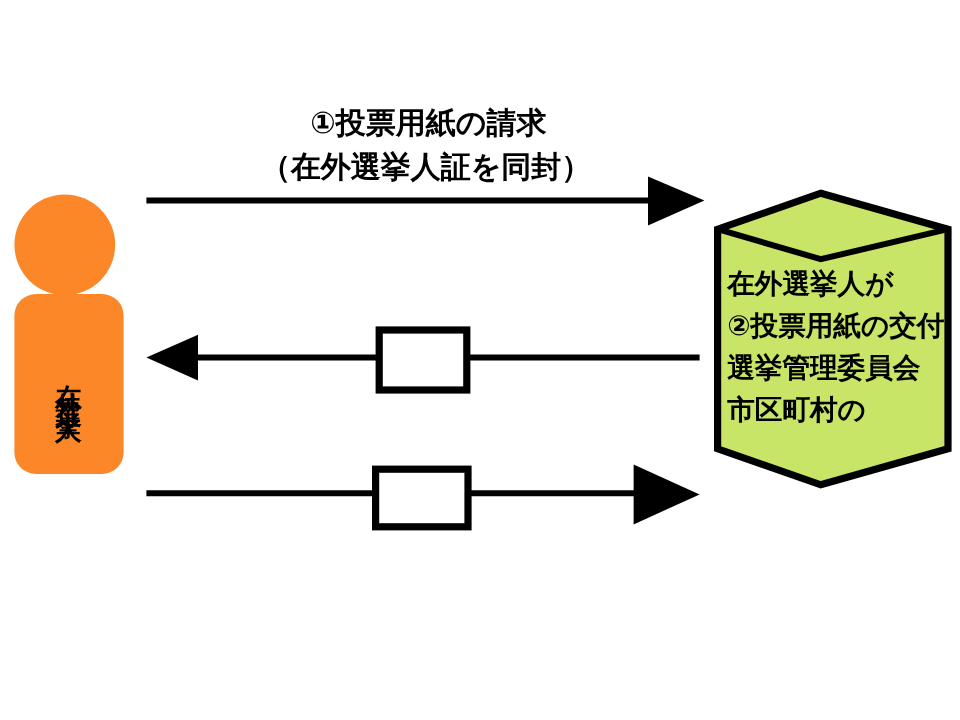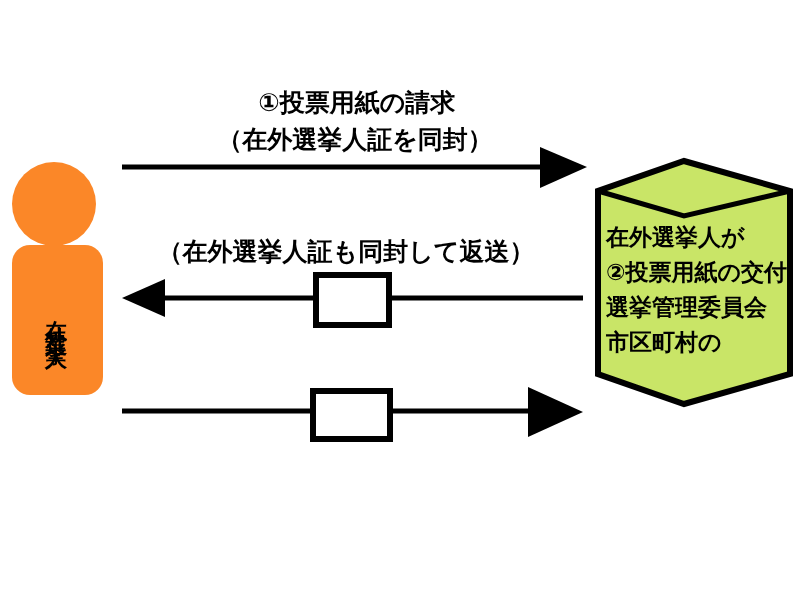--- a/index.html
+++ b/index.html
@@ -83,21 +83,20 @@
 
     <g>
       <polygon class="committee-shape" points="684,161 790,191 790,374 684,404 598,374 598,191" fill="#c9e567"></polygon>
       <polyline class="committee-topedge" points="598,191 684,216 790,191"></polyline>
     </g>
   </svg>
 
   <div class="label label-1a">①投票用紙の請求</div>
   <div class="label label-1b">（在外選挙人証を同封）</div>
 
-  <div class="label label-2b">（在外選挙人証も同封して返送）</div>
 
 
   <div class="actor-label">在外選挙人</div>
 
   <div class="committee-text">
     <div>在外選挙人が</div>
     <div>②投票用紙の交付</div>
     <div>選挙管理委員会</div>
     <div>市区町村の</div>
   </div>

